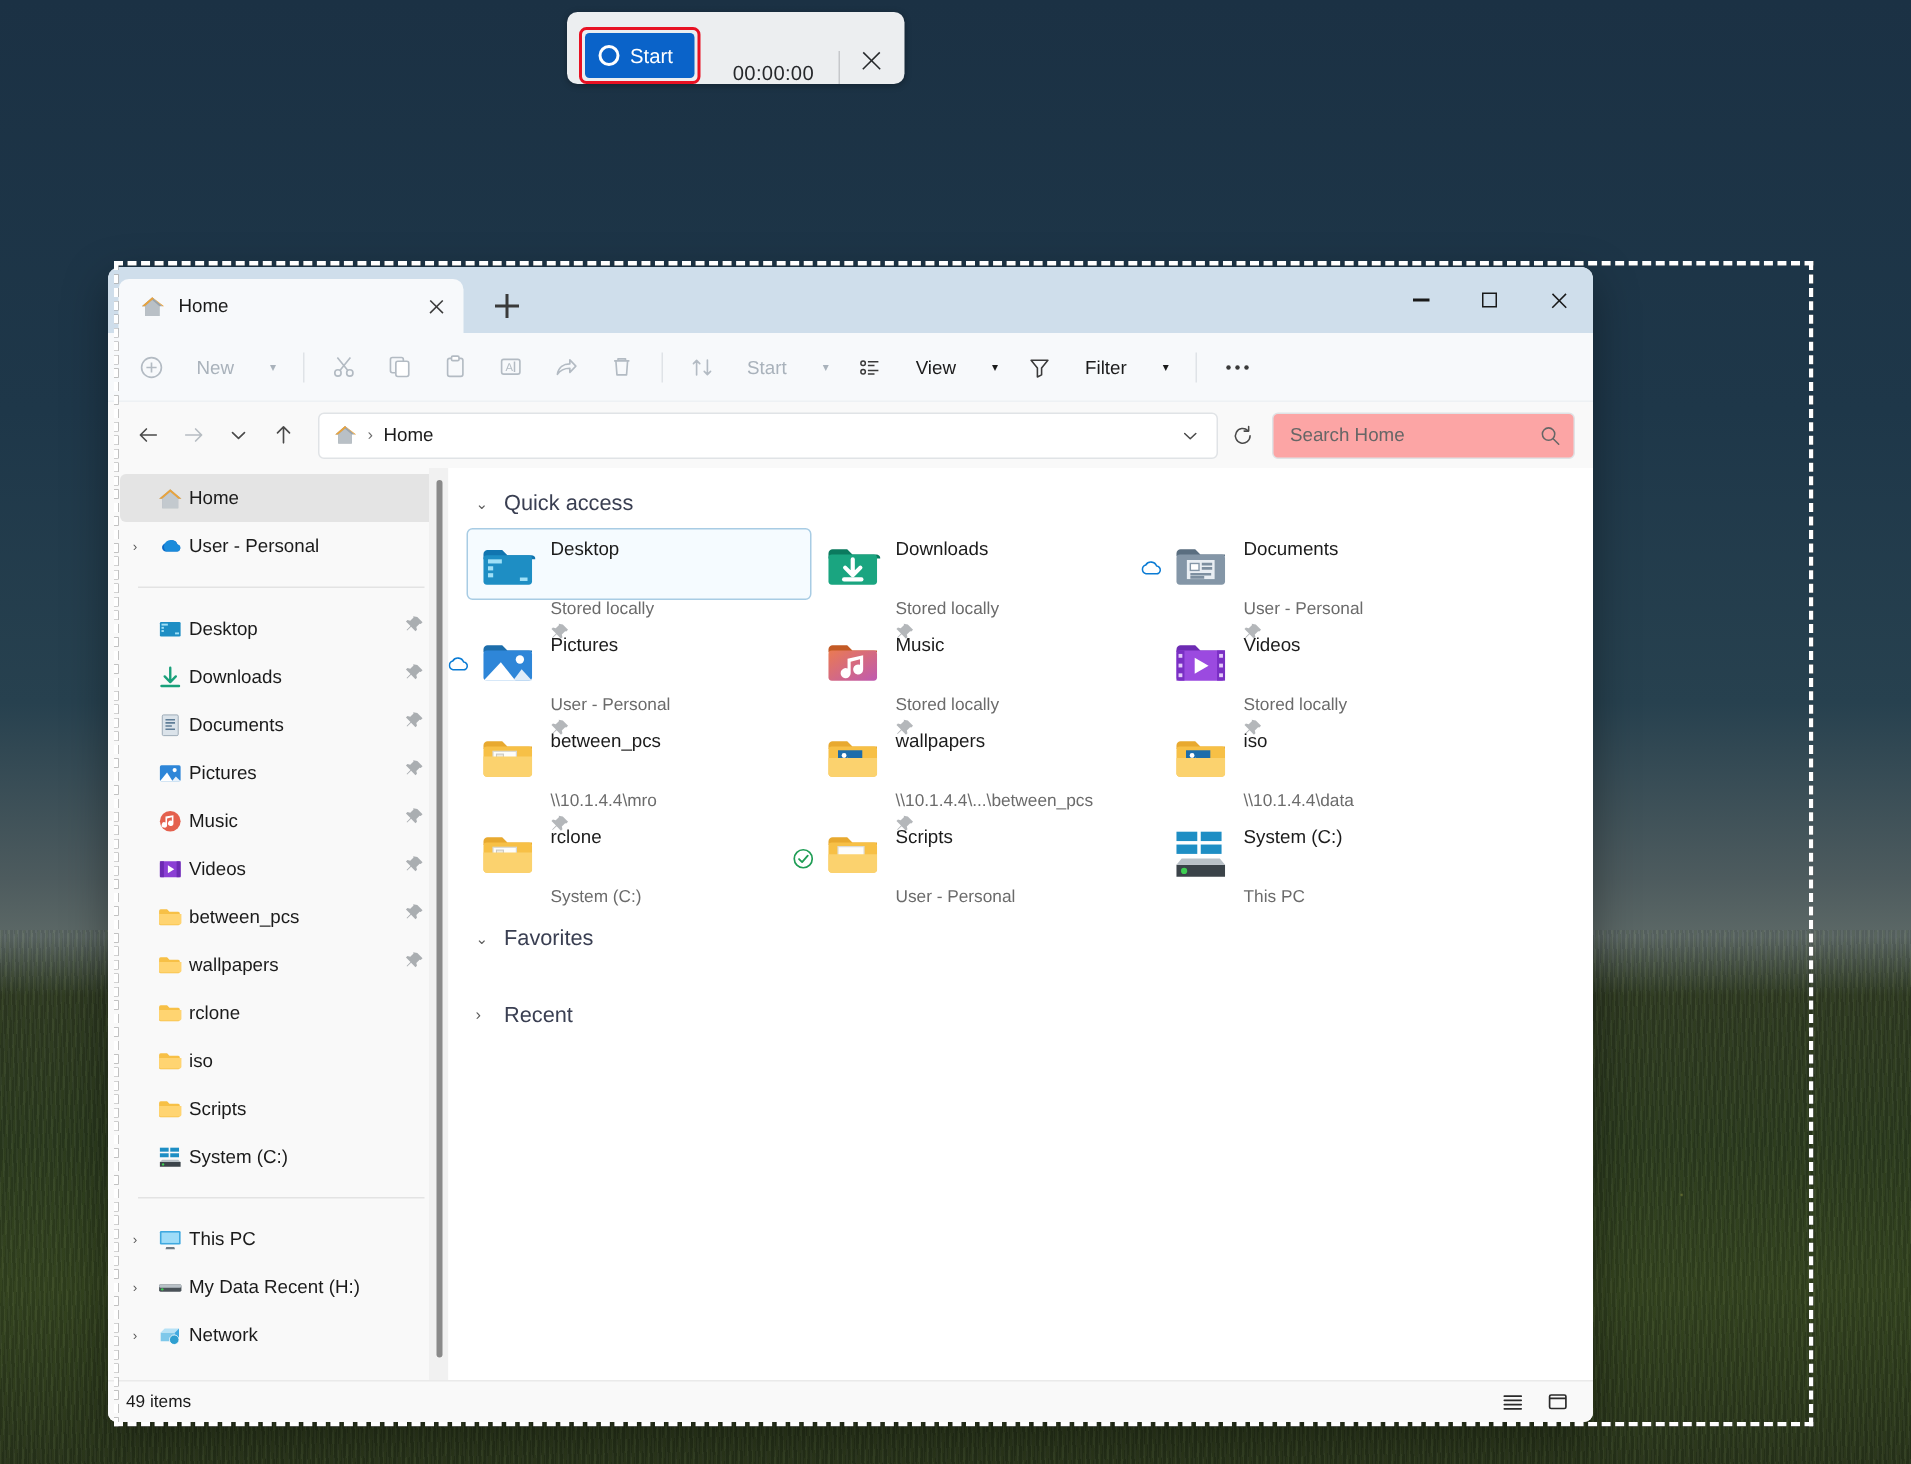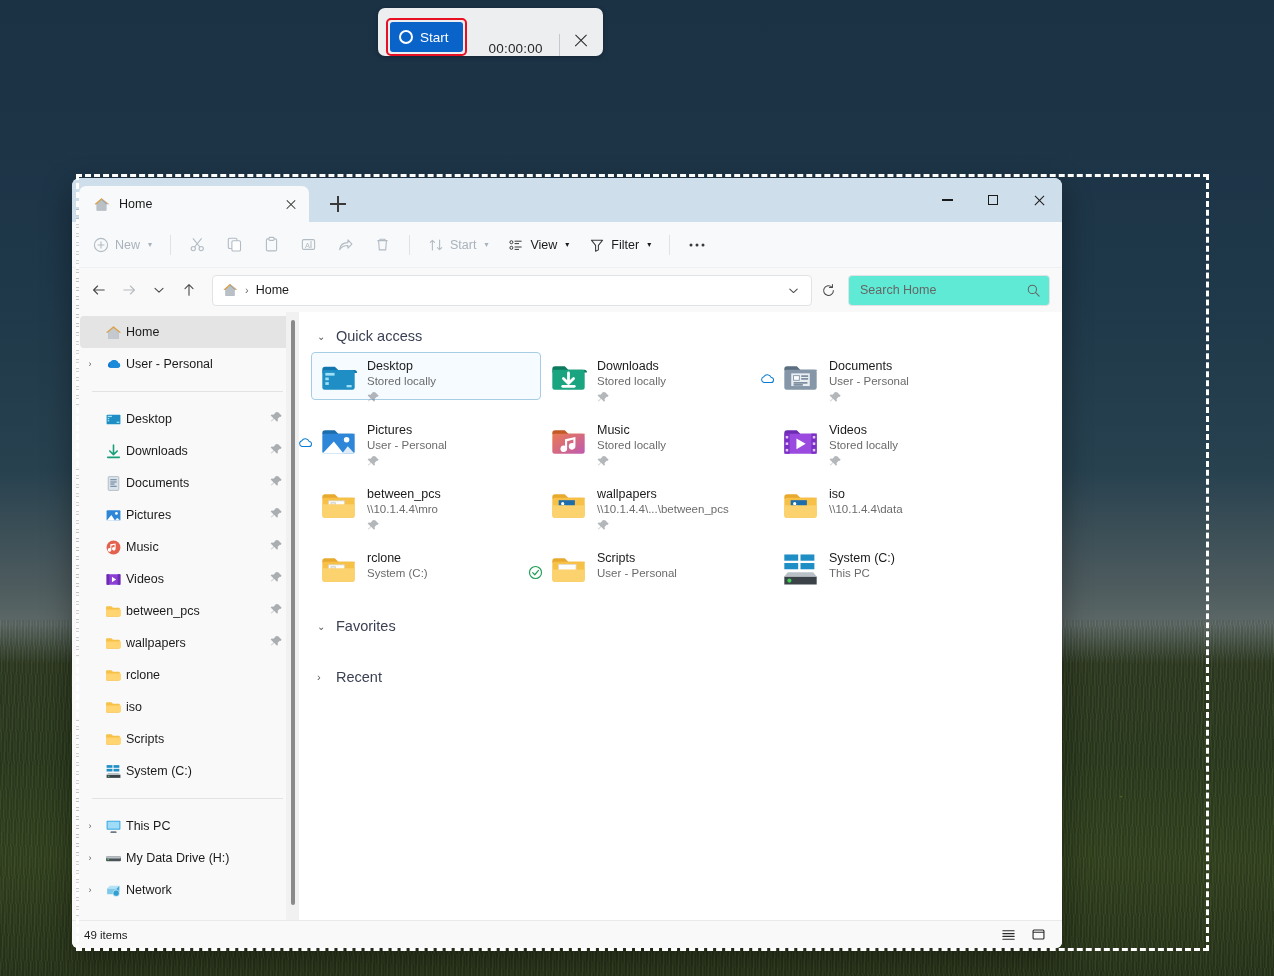--- a/index.html
+++ b/index.html
@@ -148,21 +148,21 @@
   .glyph-x::after  { transform: rotate(-45deg); }
 
   
   .cmdbar {
     height: 46px; background: #f7f9fb; display: flex; align-items: center;
     padding: 0 12px; gap: 2px; flex: 0 0 auto;
     border-bottom: 1px solid #eef1f4;
   }
   .cmd-item {
     height: 32px; border-radius: 4px; display: flex; align-items: center;
-    gap: 6px; padding: 0 9px; font-size: 12.5px; color: #1b1b1b; cursor: pointer;
+    gap: 22px; padding: 0 9px; font-size: 12.5px; color: #1b1b1b; cursor: pointer;
   }
   .cmd-item.disabled { color: #a9b2bb; cursor: default; }
   .cmd-sep { width: 1px; height: 20px; background: #dfe3e7; margin: 0 7px; }
   .chev { font-size: 8px; color: inherit; margin-left: 2px; }
   .icn { display: inline-flex; align-items: center; justify-content: center; }
 
   
   .addrrow {
     height: 44px; background: #f9f9f9; display: flex; align-items: center;
     padding: 0 12px; gap: 0; flex: 0 0 auto;
@@ -180,21 +180,21 @@
   .crumb-text { font-size: 12.5px; color: #1b1b1b; }
   .crumb-sep { color: #6b6b6b; font-size: 11px; margin: 0 3px; }
   .addr-right { margin-left: auto; display: flex; align-items: center; gap: 2px; }
   .addr-ic { width: 24px; height: 24px; display: flex; align-items: center; justify-content: center;
              color: #4a4a4a; font-size: 11px; border-radius: 3px; cursor: pointer; }
   .refresh-btn {
     width: 28px; height: 30px; display: flex; align-items: center; justify-content: center;
     color: #4a4a4a; cursor: pointer; border-radius: 4px; margin-left: 2px;
   }
   .searchbox {
-    width: 202px; height: 31px; margin-left: 6px; background: #5eead4;
+    width: 202px; height: 31px; margin-left: 6px; background: #fca5a5;
     border: 1px solid #e0e3e6; border-radius: 4px;
     display: flex; align-items: center; padding: 0 8px 0 11px;
   }
   .search-ph { flex: 1; font-size: 12.5px; color: #666; }
 
   
   .body-split { flex: 1; display: flex; min-height: 0; background: #fff; }
 
   
   .sidebar {
@@ -245,21 +245,21 @@
   .qa-tile.selected { border-color: #a8cce4; background: #f5fbff; }
   .qa-cloud {
     position: absolute; left: -14px; top: 20px; color: #0078d4; font-size: 11px;
   }
   .qa-check {
     position: absolute; left: -14px; top: 20px; color: #1f9d55; font-size: 13px;
   }
   .qa-ic { width: 38px; height: 38px; flex: 0 0 auto; margin-top: 1px; }
   .qa-txt { display: flex; flex-direction: column; padding-top: 1px; min-width: 0; }
   .qa-name { font-size: 12.5px; color: #1b1b1b; line-height: 15px; }
-  .qa-sub { font-size: 11.5px; color: #6b6b6b; line-height: 15px; white-space: nowrap; }
+  .qa-sub { font-size: 11.5px; color: #6b6b6b; line-height: 15px; white-space: nowrap; margin-top: 25px; }
   .qa-pin { margin-top: 1px; opacity: 0.5; }
 
   .fav-empty {
     text-align: center; font-size: 12.5px; color: #6b6b6b; margin: 24px 0 0 0;
   }
 
   
   .statusbar {
     height: 28px; background: #f9f9f9; border-top: 1px solid #eaeaea;
     display: flex; align-items: center; padding: 0 12px; flex: 0 0 auto;
@@ -677,21 +677,21 @@
           </div>
           <div class="sb-item">
             <span class="sb-exp">›</span>
             <span class="sb-ico">
               <svg width="17" height="17" viewBox="0 0 32 32">
                 <rect x="2" y="12" width="28" height="9" rx="1.8" fill="#4a5258"></rect>
                 <rect x="2" y="12" width="28" height="4" rx="1.8" fill="#b9c1c7"></rect>
                 <circle cx="6" cy="18" r="1.5" fill="#3ecf52"></circle>
               </svg>
             </span>
-            <span class="sb-label">My Data Drive (H:)</span>
+            <span class="sb-label">My Data Recent (H:)</span>
           </div>
           <div class="sb-item">
             <span class="sb-exp">›</span>
             <span class="sb-ico">
               <svg width="17" height="17" viewBox="0 0 32 32">
                 <path d="M4 12h18v11H4z" fill="#7ec8ea"></path>
                 <path d="M4 12l5-5h18l-5 5z" fill="#b7e2f6"></path>
                 <path d="M22 12v11l5-5V7z" fill="#3fa9e0"></path>
                 <circle cx="21" cy="21" r="6" fill="#2f9fd0"></circle>
                 <path d="M21 15a6 6 0 0 0 0 12 6 6 0 0 0 0-12z" fill="none" stroke="#fff" stroke-width="1"></path>

